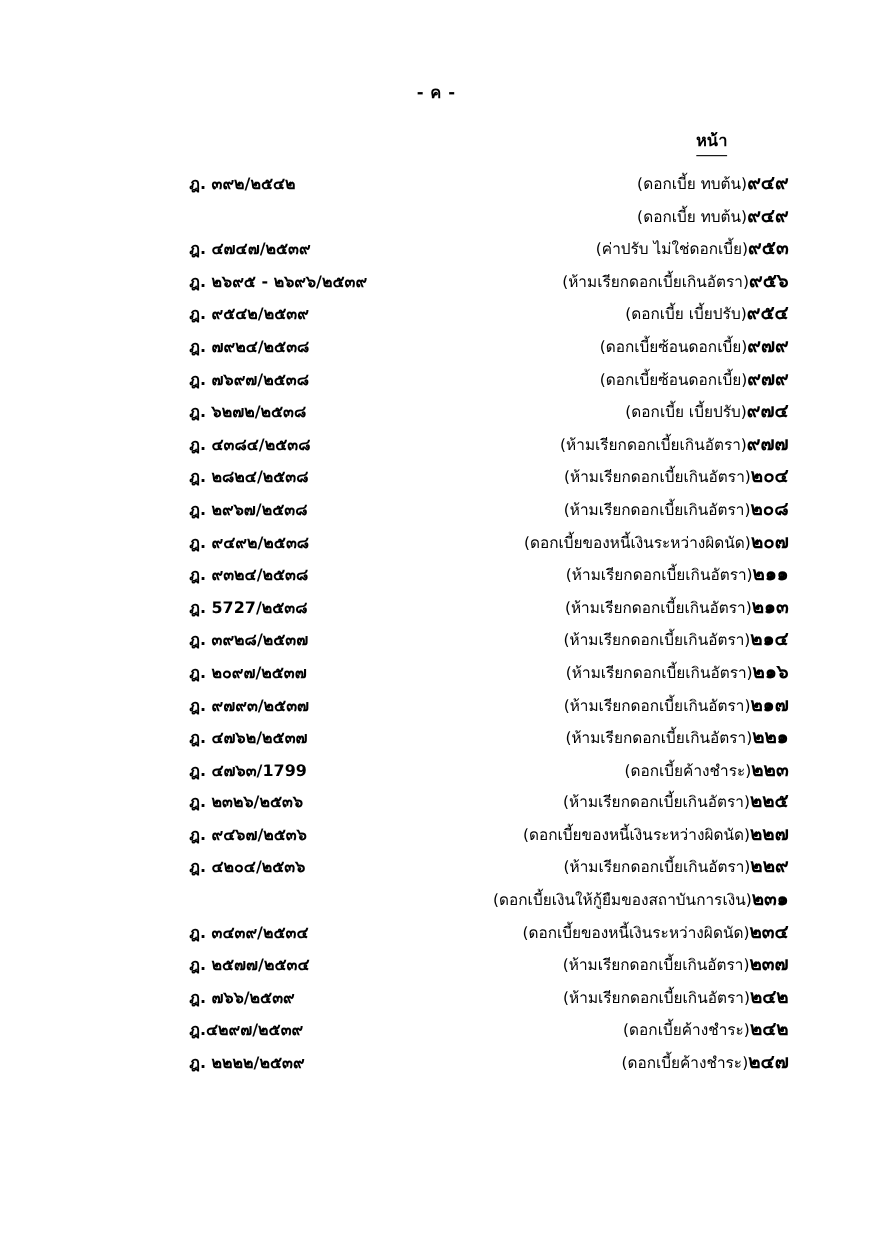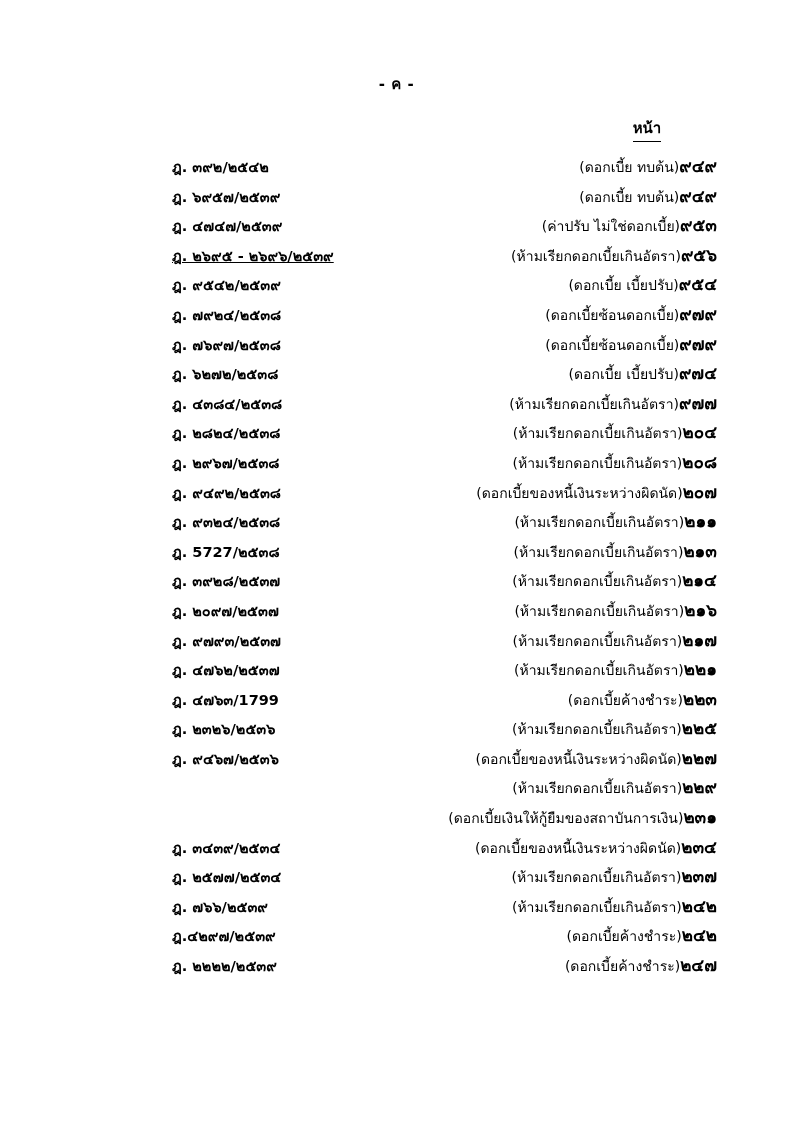--- a/index.html
+++ b/index.html
@@ -75,21 +75,20 @@
     box-sizing: border-box;
     font-size: 14.5px;
     font-weight: bold;
     white-space: nowrap;
     letter-spacing: 0px;
   }
 
   
   .index-row.wide .cell-case {
     flex: 0 0 175px;
-    text-decoration: underline;
   }
 
   .cell-desc {
     flex: 1 1 auto;
     padding-left: 8px;
     box-sizing: border-box;
     font-size: 14px;
     font-weight: normal;
     white-space: nowrap;
     text-align: right;
@@ -116,21 +115,20 @@
     <span>หน้า</span>
   </div>
 
   <div class="index-list">
       <div class="index-row">
         <div class="cell-case">ฎ. ๓๙๒/๒๕๔๒</div>
         <div class="cell-desc">(ดอกเบี้ย  ทบต้น)</div>
         <div class="cell-page">๙๔๙</div>
       </div>
       <div class="index-row">
-        <div class="cell-case">ฎ. ๖๙๕๗/๒๕๓๙</div>
         <div class="cell-desc">(ดอกเบี้ย  ทบต้น)</div>
         <div class="cell-page">๙๔๙</div>
       </div>
       <div class="index-row">
         <div class="cell-case">ฎ. ๔๗๔๗/๒๕๓๙</div>
         <div class="cell-desc">(ค่าปรับ  ไม่ใช่ดอกเบี้ย)</div>
         <div class="cell-page">๙๕๓</div>
       </div>
       <div class="index-row wide">
         <div class="cell-case">ฎ. ๒๖๙๕ - ๒๖๙๖/๒๕๓๙</div>
@@ -216,20 +214,21 @@
         <div class="cell-case">ฎ. ๒๓๒๖/๒๕๓๖</div>
         <div class="cell-desc">(ห้ามเรียกดอกเบี้ยเกินอัตรา)</div>
         <div class="cell-page">๒๒๕</div>
       </div>
       <div class="index-row">
         <div class="cell-case">ฎ. ๙๔๖๗/๒๕๓๖</div>
         <div class="cell-desc">(ดอกเบี้ยของหนี้เงินระหว่างผิดนัด)</div>
         <div class="cell-page">๒๒๗</div>
       </div>
       <div class="index-row">
+        <div class="cell-case">ฎ. ๔๒๐๔/๒๕๓๖</div>
         <div class="cell-desc">(ห้ามเรียกดอกเบี้ยเกินอัตรา)</div>
         <div class="cell-page">๒๒๙</div>
       </div>
       <div class="index-row">
         <div class="cell-desc">(ดอกเบี้ยเงินให้กู้ยืมของสถาบันการเงิน)</div>
         <div class="cell-page">๒๓๑</div>
       </div>
       <div class="index-row">
         <div class="cell-case">ฎ. ๓๔๓๙/๒๕๓๔</div>
         <div class="cell-desc">(ดอกเบี้ยของหนี้เงินระหว่างผิดนัด)</div>

